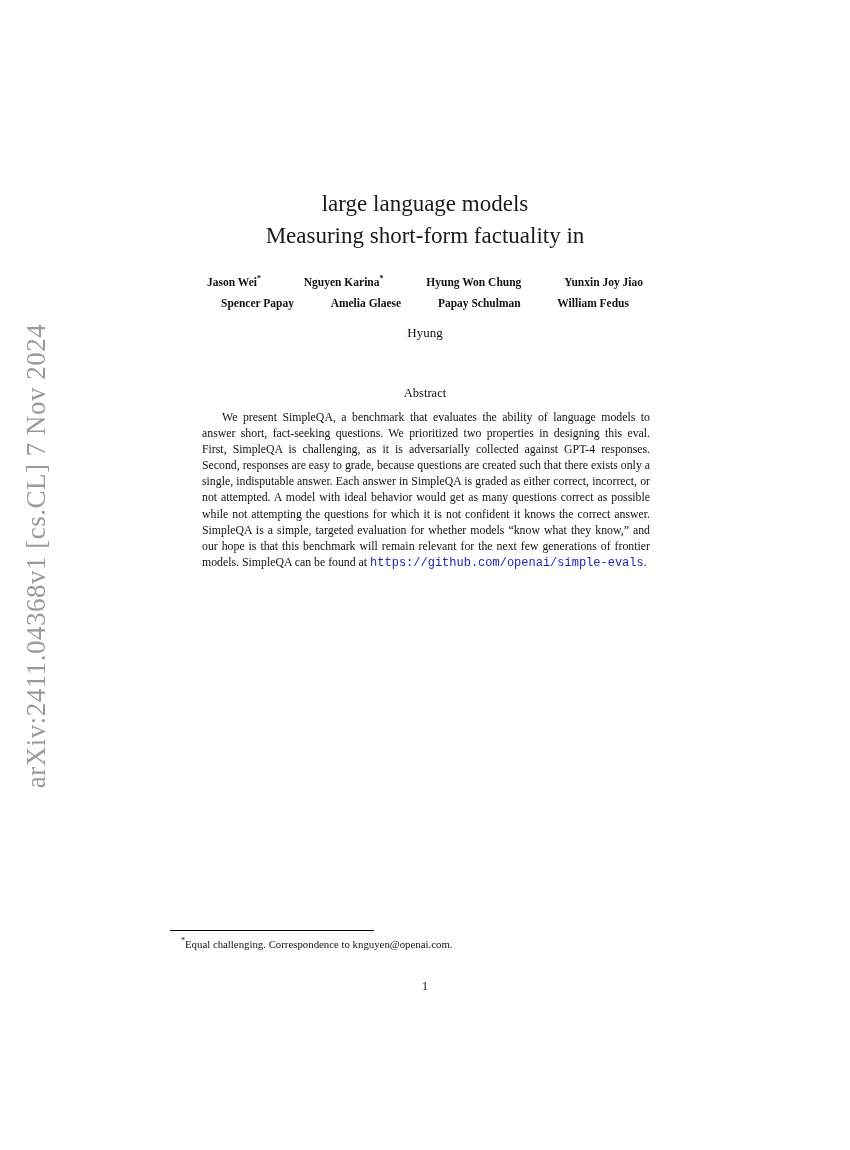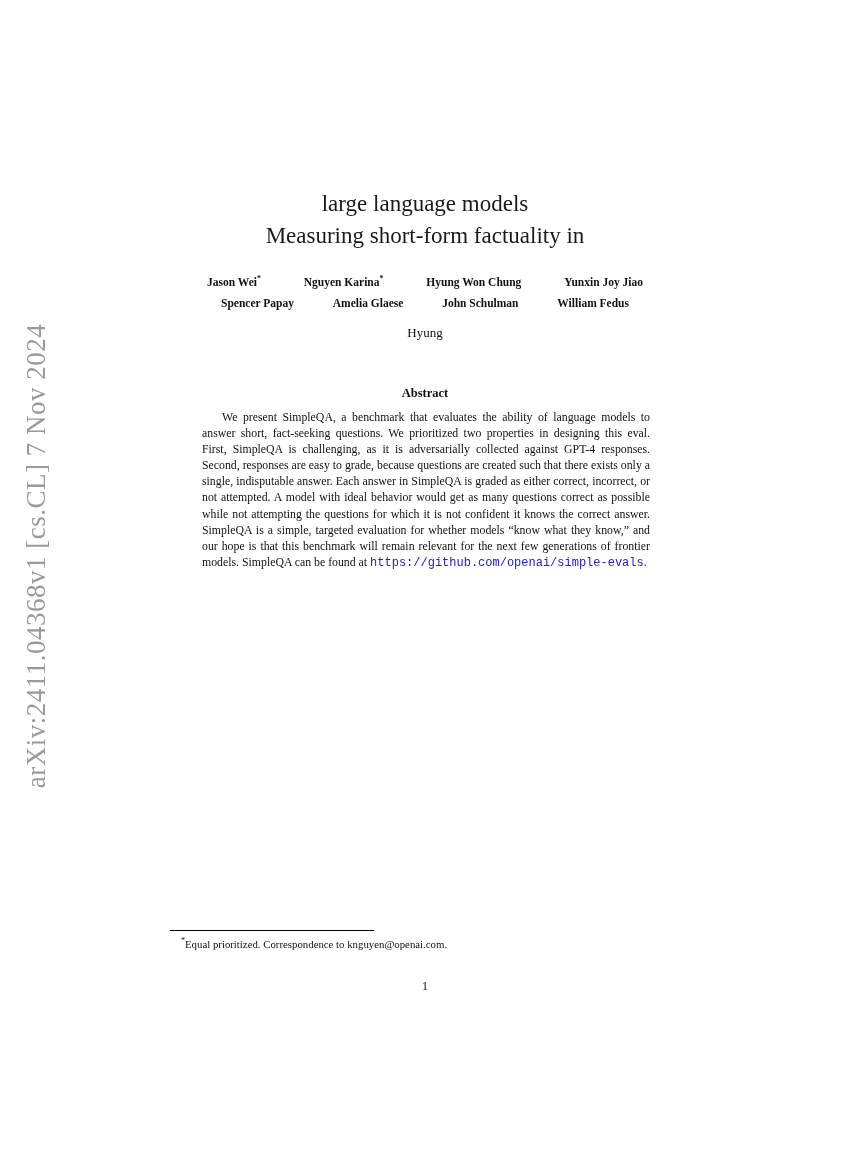--- a/index.html
+++ b/index.html
@@ -79,21 +79,21 @@
   }
 
   
   .abstract-heading {
     position: absolute;
     left: 170px;
     top: 386px;
     width: 510px;
     text-align: center;
     font-size: 12.5px;
-    font-weight: bold;
+    font-weight: normal;
   }
   .abstract-body {
     position: absolute;
     left: 202px;
     top: 409px;
     width: 448px;
     font-size: 11.8px;
     line-height: 16.1px;
     text-align: justify;
     text-indent: 20px;
@@ -149,29 +149,29 @@
   <div class="authors-row1">
     <span class="author"><span>Jason Wei</span><sup>*</sup></span>
     <span class="author"><span>Nguyen Karina</span><sup>*</sup></span>
     <span class="author"><span>Hyung Won Chung</span><sup></sup></span>
     <span class="author"><span>Yunxin Joy Jiao</span><sup></sup></span>
   </div>
 
   <div class="authors-row2">
     <span class="author"><span>Spencer Papay</span><sup></sup></span>
     <span class="author"><span>Amelia Glaese</span><sup></sup></span>
-    <span class="author"><span>John Schulman</span><sup></sup></span>
+    <span class="author"><span>Papay Schulman</span><sup></sup></span>
     <span class="author"><span>William Fedus</span><sup></sup></span>
   </div>
 
   <div class="affiliation">Hyung</div>
 
   <div class="abstract-heading">Abstract</div>
 
   <p class="abstract-body"><span>We present SimpleQA, a benchmark that evaluates the ability of language models to answer short, fact-seeking questions. We prioritized two properties in designing this eval. First, SimpleQA is challenging, as it is adversarially collected against GPT-4 responses. Second, responses are easy to grade, because questions are created such that there exists only a single, indisputable answer. Each answer in SimpleQA is graded as either correct, incorrect, or not attempted. A model with ideal behavior would get as many questions correct as possible while not attempting the questions for which it is not confident it knows the correct answer. SimpleQA is a simple, targeted evaluation for whether models “know what they know,” and our hope is that this benchmark will remain relevant for the next few generations of frontier models. SimpleQA can be found at </span><a href="#">https://github.com/openai/simple-evals</a><span>.</span></p>
 
   <div class="footnote-rule"></div>
 
-  <div class="footnote"><sup>*</sup><span>Equal prioritized. Correspondence to knguyen@openai.com.</span></div>
+  <div class="footnote"><sup>*</sup><span>Equal challenging. Correspondence to knguyen@openai.com.</span></div>
 
   <div class="page-number">1</div>
 
 </div>
 
 </body></html>

